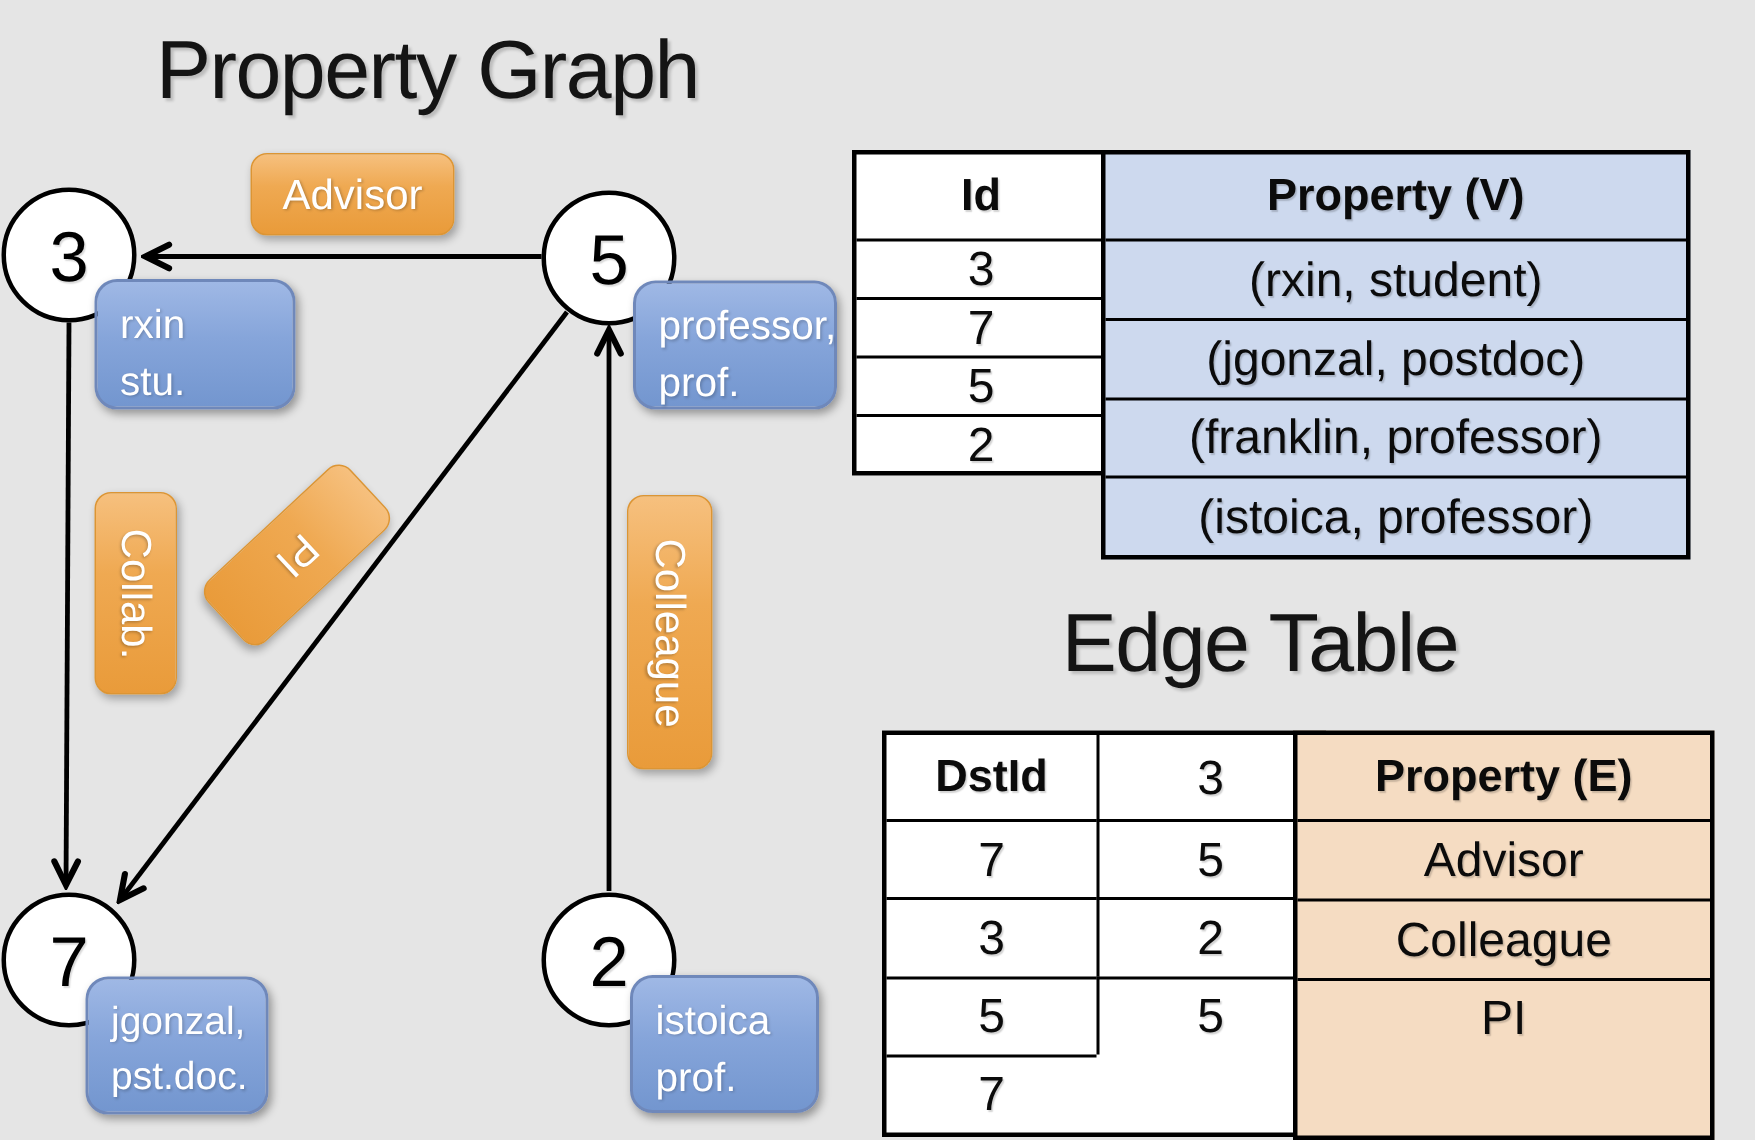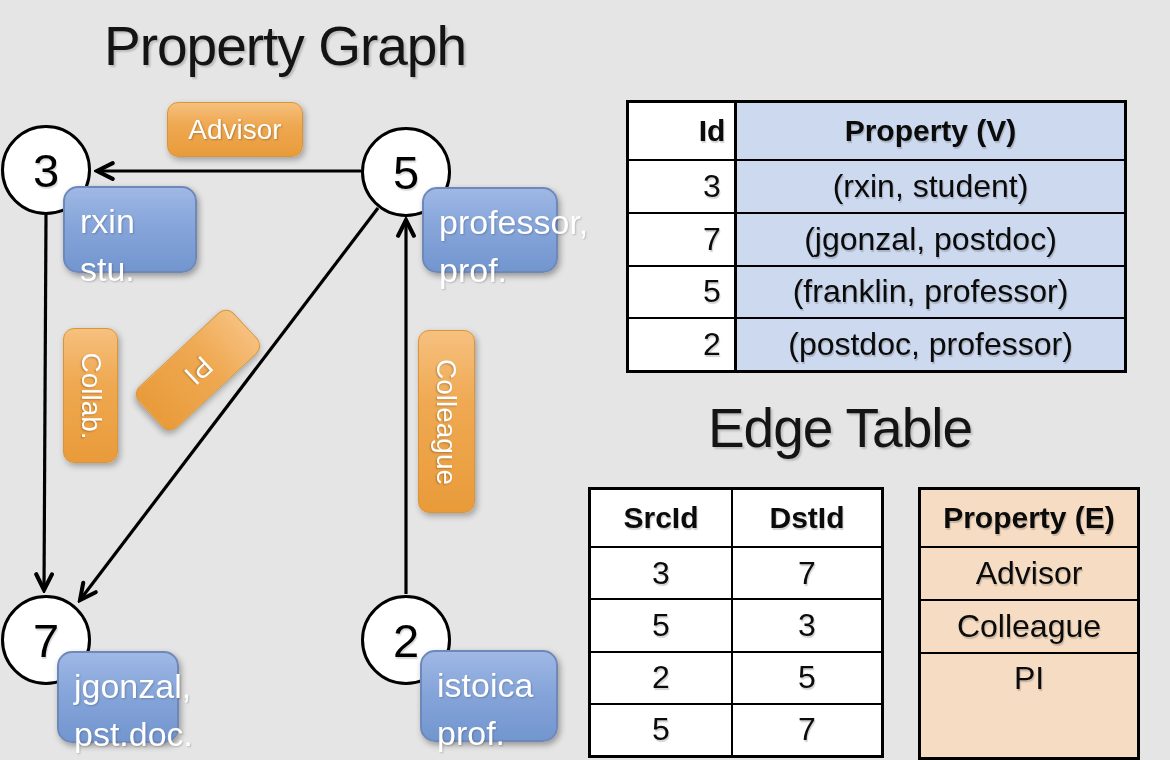--- a/index.html
+++ b/index.html
@@ -17,21 +17,21 @@
   .node{
     position:absolute;width:90px;height:90px;box-sizing:border-box;
     border:3.5px solid #000;border-radius:50%;background:#fff;
     display:flex;align-items:center;justify-content:center;
   }
   .nid{font-size:47px;color:#000;text-shadow:1px 1.5px 1px rgba(0,0,0,.15);}
   .vprop{
     position:absolute;box-sizing:border-box;border-radius:15px;
     background:linear-gradient(180deg,#9fb8e5 0%,#86a5da 45%,#7396cf 100%);
     border:2px solid #6f88ba;color:#fff;
-    padding:9px 0 0 15px;font-size:34px;line-height:1.42;
+    padding:9px 0 0 15px;font-size:27px;line-height:1.42;
     box-shadow:2px 3px 6px rgba(0,0,0,.35);
     text-shadow:1px 1px 2px rgba(0,0,0,.2);
   }
   .elabel{
     position:absolute;box-sizing:border-box;border-radius:11px;
     background:linear-gradient(180deg,#f6c07e 0%,#efa952 40%,#e99b3a 100%);
     border:1px solid #dc9534;color:#fff;font-size:28px;
     display:flex;align-items:center;justify-content:center;
     box-shadow:2px 3px 6px rgba(0,0,0,.3);
     text-shadow:1px 1px 2px rgba(0,0,0,.25);
@@ -90,71 +90,70 @@
   </div>
 
   <div class="vprop" style="left:63px;top:186px;width:134px;height:87px">
     <div>rxin</div>
     <div>stu.</div>
   </div>
   <div class="vprop" style="left:422px;top:187px;width:136px;height:86px">
     <div>professor,</div>
     <div>prof.</div>
   </div>
-  <div class="vprop" style="left:57px;top:651px;width:122px;height:92px;font-size:34px">
+  <div class="vprop" style="left:57px;top:651px;width:122px;height:92px;font-size:26px">
     <div>jgonzal,</div>
     <div>pst.doc.</div>
   </div>
-  <div class="vprop" style="left:420px;top:650px;width:138px;height:92px">
+  <div class="vprop" style="left:420px;top:650px;width:126px;height:92px">
     <div>istoica</div>
     <div>prof.</div>
   </div>
 
   <div class="elabel" style="left:167px;top:102px;width:136px;height:55px">
     <span>Advisor</span>
   </div>
   <div class="elabel" style="left:63px;top:328px;width:55px;height:135px">
     <span class="rot">Collab.</span>
   </div>
   <div class="elabel rotbox" style="left:170px;top:305px;width:56px;height:130px">
     <span class="rot">PI</span>
   </div>
   <div class="elabel" style="left:418px;top:330px;width:57px;height:183px">
     <span class="rot">Colleague</span>
   </div>
 
-  <div class="tbl t1" style="left:626px;top:100px;width:172px;height:273px">
+  <div class="tbl t1" style="left:568px;top:100px;width:172px;height:217px">
     <div class="c hdr">Id</div>
     <div class="c">3</div>
     <div class="c">7</div>
     <div class="c">5</div>
     <div class="c">2</div>
   </div>
 
   <div class="tbl t1 fill-blue" style="left:734px;top:100px;width:393px;height:273px">
     <div class="c hdr">Property (V)</div>
     <div class="c">(rxin, student)</div>
     <div class="c">(jgonzal, postdoc)</div>
     <div class="c">(franklin, professor)</div>
-    <div class="c">(postdoc, professor)</div>
+    <div class="c">(istoica, professor)</div>
   </div>
 
   <div class="tbl t2" style="left:588px;top:487px;width:296px;height:271px">
-    <div class="c hdr">SrcId</div>
     <div class="c hdr">DstId</div>
     <div class="c">3</div>
     <div class="c">7</div>
     <div class="c">5</div>
     <div class="c">3</div>
     <div class="c">2</div>
     <div class="c">5</div>
     <div class="c">5</div>
     <div class="c">7</div>
   </div>
 
-  <div class="tbl t1 fill-peach" style="left:918px;top:487px;width:222px;height:273px">
+  <div class="tbl t1 fill-peach" style="left:862px;top:487px;width:281px;height:273px">
     <div class="c hdr">Property (E)</div>
     <div class="c">Advisor</div>
     <div class="c">Colleague</div>
     <div class="c">PI</div>
   </div>
 
 </div>
 
 </body></html>

